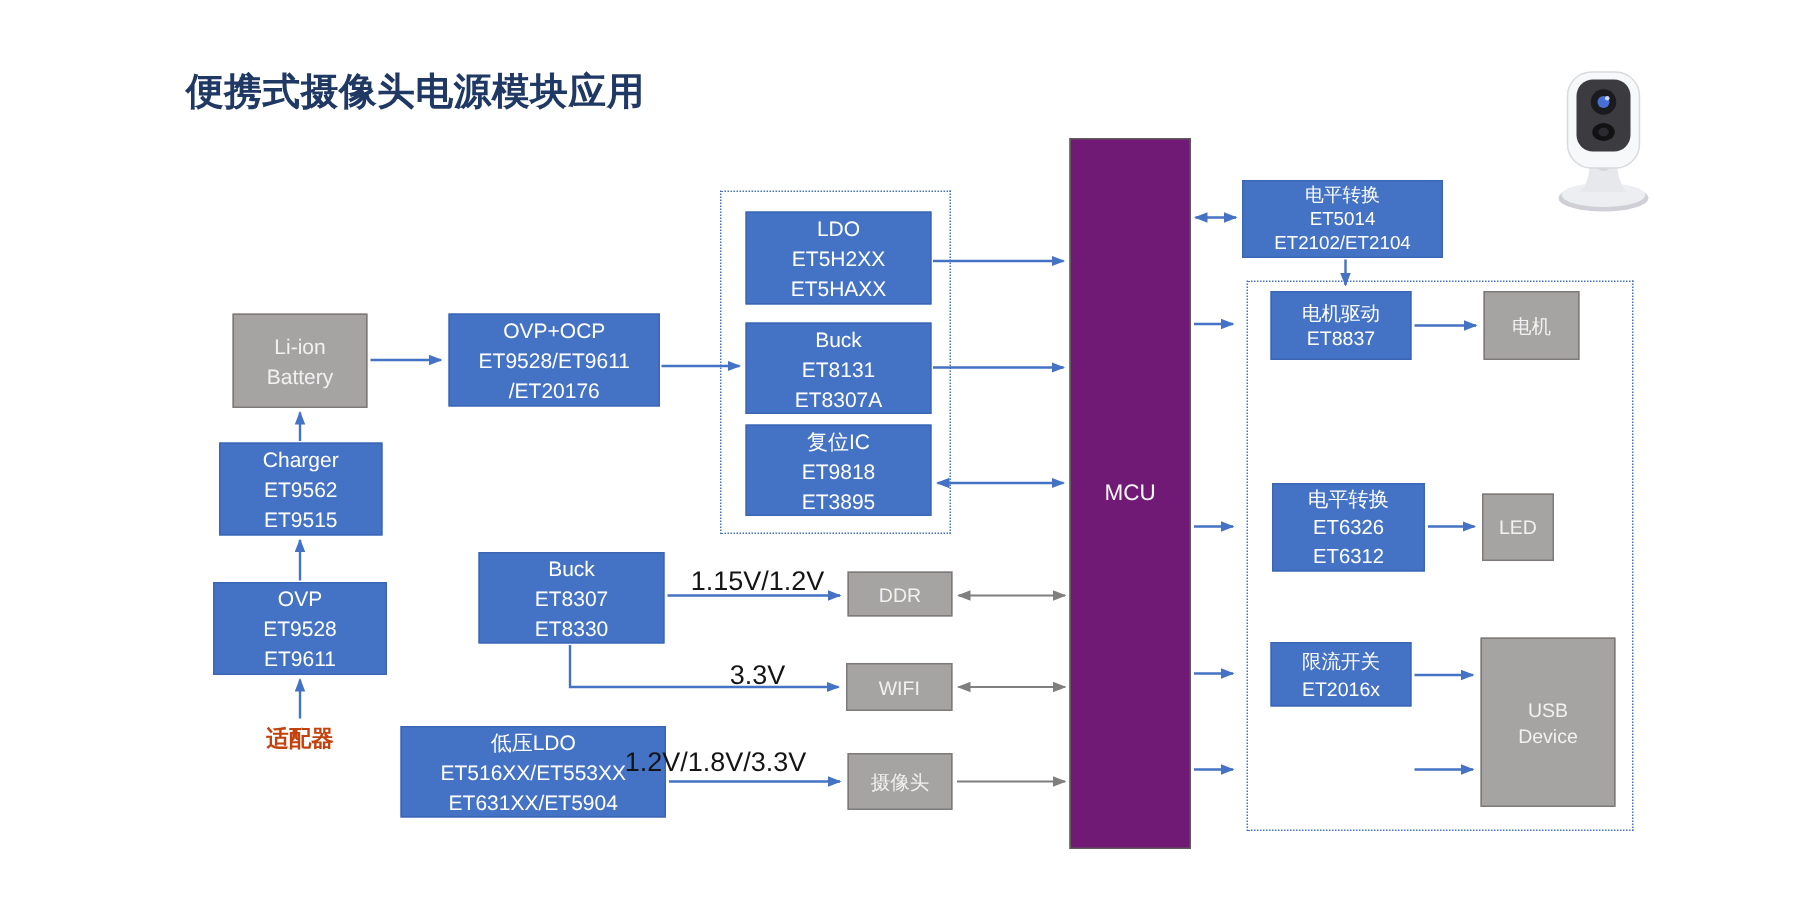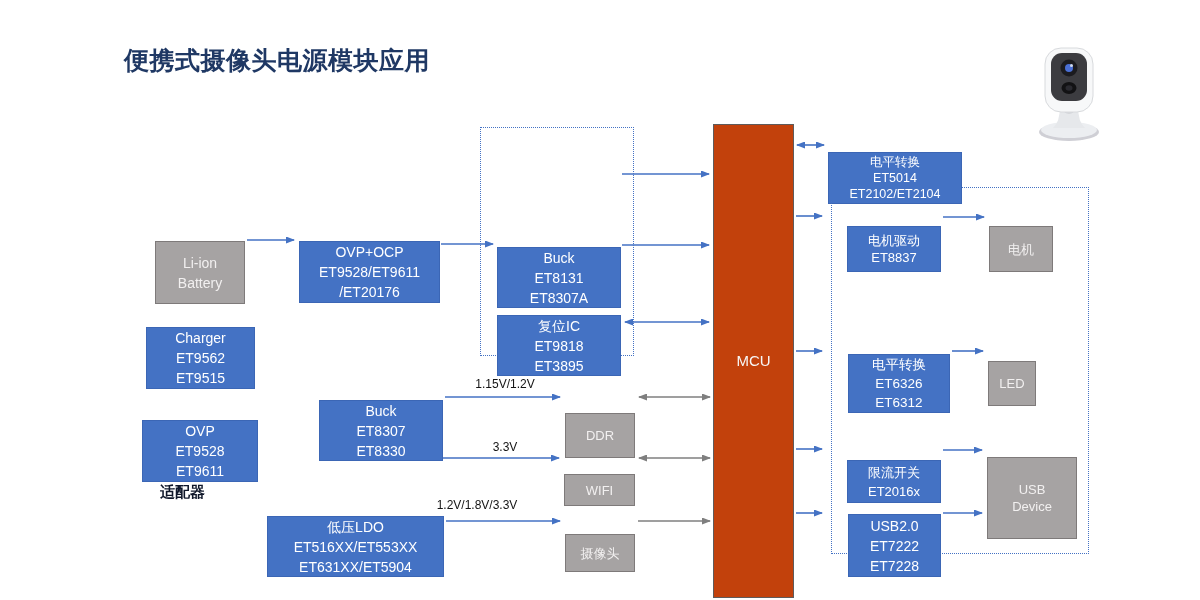--- a/index.html
+++ b/index.html
@@ -7,30 +7,30 @@
     position:relative;width:1200px;height:600px;background:#ffffff;overflow:hidden;
     font-family:"Liberation Sans","DejaVu Sans",sans-serif;
   }
   .title{
     position:absolute;left:108px;top:28px;margin:16px;
     font-size:25px;font-weight:700;color:#1F3864;letter-spacing:0.5px;
   }
   .box{
     position:absolute;box-sizing:border-box;
     display:flex;flex-direction:column;justify-content:center;align-items:center;
-    text-align:center;color:#fff;font-size:14px;line-height:20px;margin-top:32px;
+    text-align:center;color:#fff;font-size:14px;line-height:20px;
   }
   .blue{background:#4472C4;border:1px solid #3B66B5;}
   .gray{background:#A6A3A3;border:1px solid #7E7A7A;color:#F2F0F0;}
-  .mcu{background:#c2410c;border:1px solid #5f5b5b;color:#F7F6F6;font-size:15px;}
+  .mcu{background:#701a75;border:1px solid #5f5b5b;color:#F7F6F6;font-size:15px;}
   .sm{font-size:13px;line-height:17px;}
   .xs{font-size:12.5px;line-height:16px;}
   .dotted{position:absolute;box-sizing:border-box;border:1px dotted #4472C4;background:transparent;}
-  .vlabel{position:absolute;font-size:12px;color:#141414;text-align:center;}
-  .adapter{position:absolute;font-size:15px;font-weight:700;color:#0f172a;text-align:left;}
+  .vlabel{position:absolute;font-size:18px;color:#141414;text-align:center;}
+  .adapter{position:absolute;font-size:15px;font-weight:700;color:#c2410c;text-align:center;}
   .arrows,.cam{position:absolute;left:0;top:0;}
   .cam{left:1023px;top:42px;}
 </style>
 </head>
 <body>
 
 <div class="stage">
 
   <h1 class="title">便携式摄像头电源模块应用</h1>
 
@@ -96,37 +96,42 @@
       <div>ET9528</div>
       <div>ET9611</div>
     </div>
   <div class="adapter" style="left:160px;top:483px;width:80px">适配器</div>
 
   <div class="box blue" style="left:299px;top:209px;width:141px;height:62px">
       <div>OVP+OCP</div>
       <div>ET9528/ET9611</div>
       <div>/ET20176</div>
     </div>
+  <div class="box blue" style="left:497px;top:141px;width:124px;height:62px">
+      <div>LDO</div>
+      <div>ET5H2XX</div>
+      <div>ET5HAXX</div>
+    </div>
   <div class="box blue" style="left:497px;top:215px;width:124px;height:61px">
       <div>Buck</div>
       <div>ET8131</div>
       <div>ET8307A</div>
     </div>
   <div class="box blue" style="left:497px;top:283px;width:124px;height:61px">
       <div>复位IC</div>
       <div>ET9818</div>
       <div>ET3895</div>
     </div>
 
   <div class="box blue" style="left:319px;top:368px;width:124px;height:61px">
       <div>Buck</div>
       <div>ET8307</div>
       <div>ET8330</div>
     </div>
-  <div class="box gray sm" style="left:565px;top:381px;width:70px;height:45px">
+  <div class="box gray sm" style="left:565px;top:381px;width:70px;height:30px">
       <div>DDR</div>
     </div>
   <div class="box gray sm" style="left:564px;top:442px;width:71px;height:32px">
       <div>WIFI</div>
     </div>
   <div class="box blue" style="left:267px;top:484px;width:177px;height:61px">
       <div>低压LDO</div>
       <div>ET516XX/ET553XX</div>
       <div>ET631XX/ET5904</div>
     </div>
@@ -159,26 +164,21 @@
       <div>ET6326</div>
       <div>ET6312</div>
     </div>
   <div class="box gray sm" style="left:988px;top:329px;width:48px;height:45px">
       <div>LED</div>
     </div>
   <div class="box blue sm" style="left:847px;top:428px;width:94px;height:43px;line-height:19px">
       <div>限流开关</div>
       <div>ET2016x</div>
     </div>
-  <div class="box blue" style="left:848px;top:482px;width:93px;height:63px">
-      <div>USB2.0</div>
-      <div>ET7222</div>
-      <div>ET7228</div>
-    </div>
-  <div class="box gray sm" style="left:987px;top:425px;width:90px;height:82px">
+  <div class="box gray sm" style="left:987px;top:425px;width:90px;height:113px">
       <div>USB</div>
       <div>Device</div>
     </div>
 
   <svg class="cam" width="92" height="102" viewBox="0 0 92 102">
     <ellipse cx="46" cy="90" rx="30" ry="9" fill="#cfcfd5"></ellipse>
     <ellipse cx="46" cy="88" rx="28" ry="8" fill="#eceef1"></ellipse>
     <path d="M37,64 Q37,80 30,86 L62,86 Q55,80 55,64 Z" fill="#e6e8eb"></path>
     <circle cx="46" cy="66" r="6" fill="#d4d6da"></circle>
     <rect x="22" y="6" width="48" height="64" rx="16" fill="#f7f8f9" stroke="#d8dadd"></rect>

